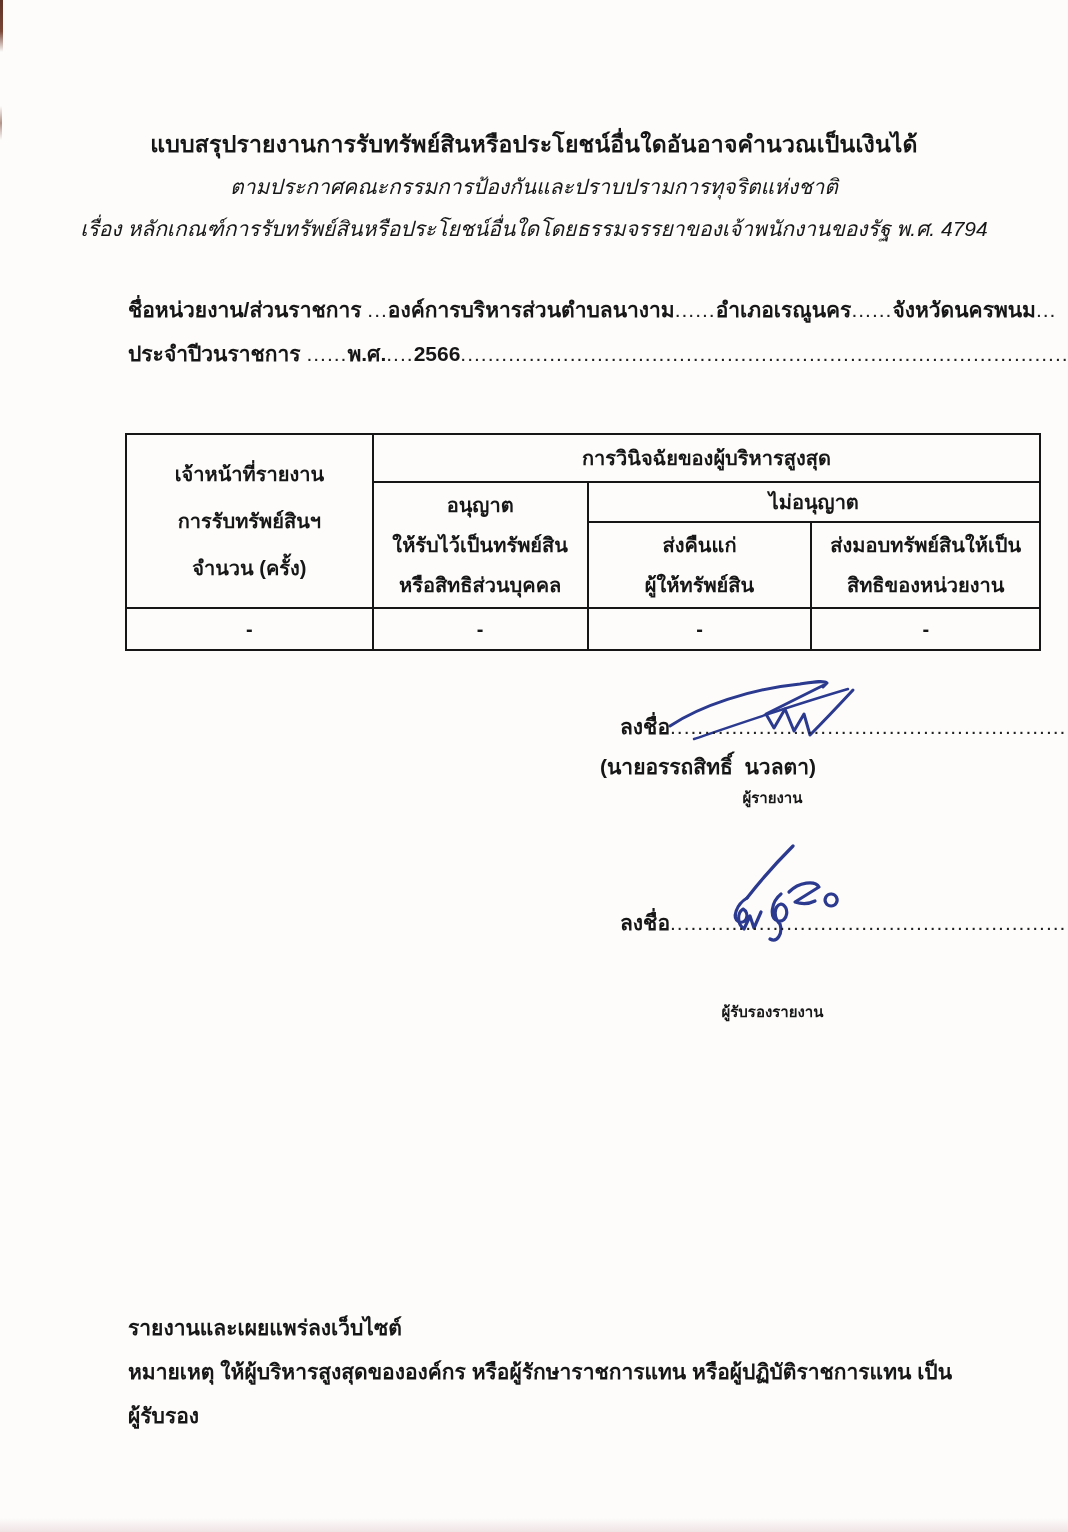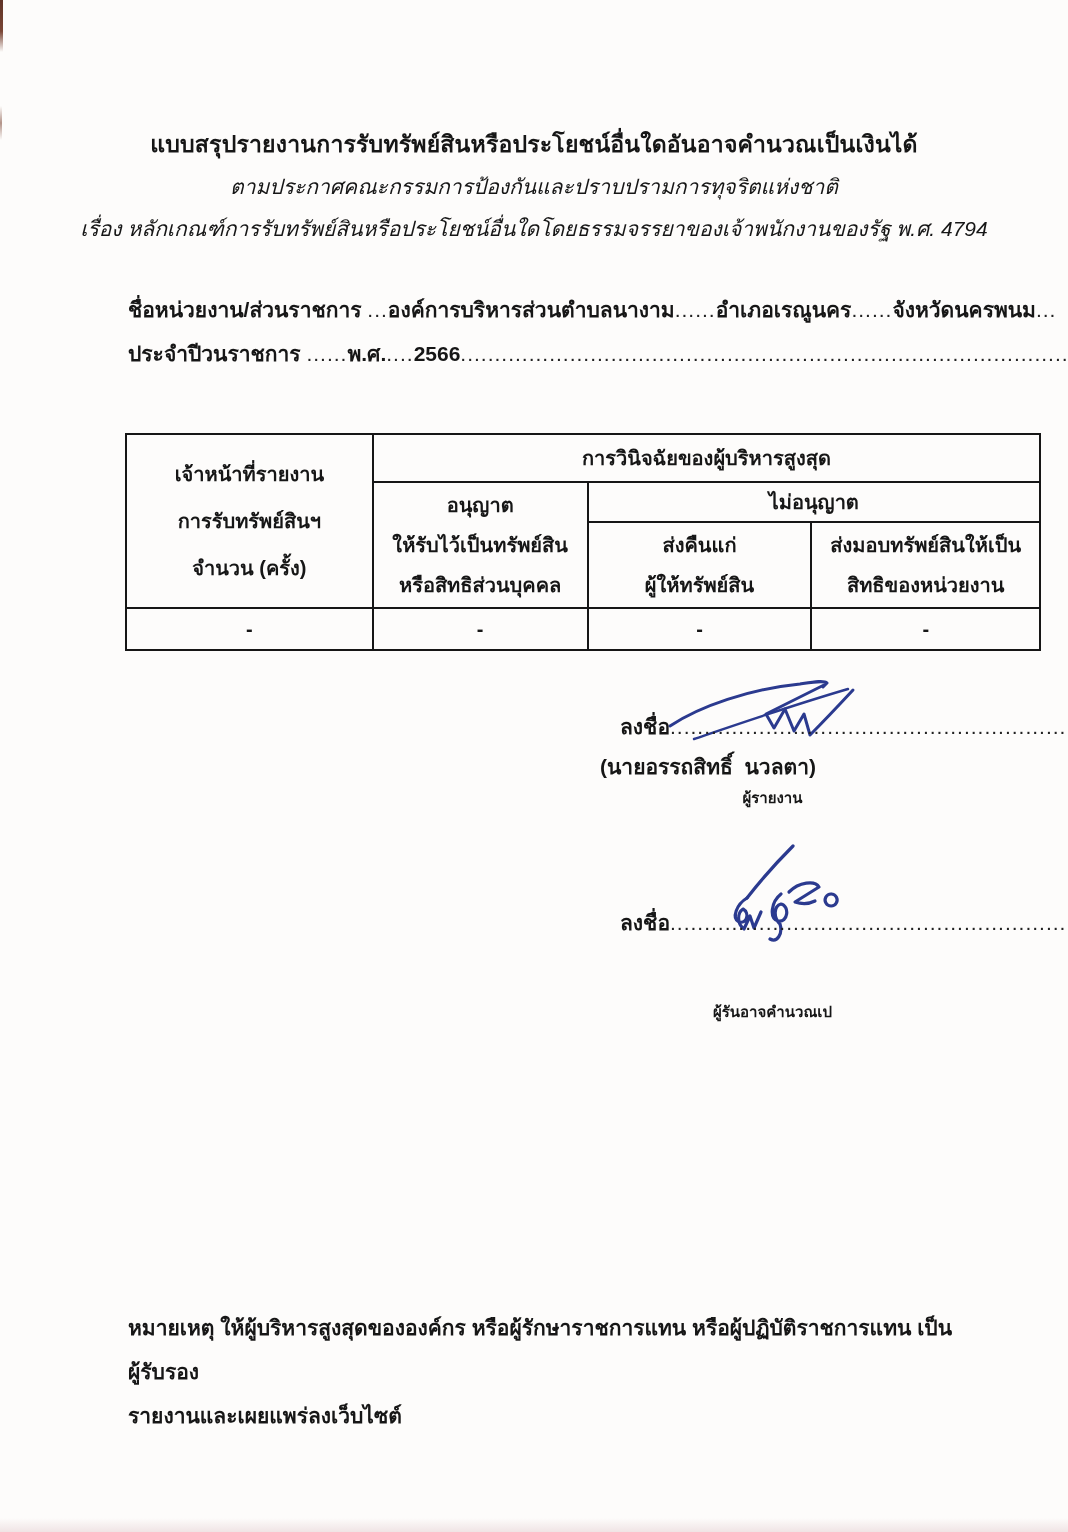--- a/index.html
+++ b/index.html
@@ -172,21 +172,21 @@
     <svg class="sig-svg" style="left:85px; top:-62px;" width="170" height="100" viewBox="0 0 170 100">
       <g fill="none" stroke="#2b3a8f" stroke-width="3.2" stroke-linecap="round" stroke-linejoin="round">
         <path d="M108,2 C94,16 76,36 62,54"></path>
         <path d="M62,54 C52,60 46,74 54,78 C62,80 65,69 58,65 C52,69 52,80 59,85 L65,72 L69,84 L76,68"></path>
         <path d="M96,50 C86,58 84,74 93,77 C103,79 105,62 96,60 C89,62 88,73 95,80 C98,90 92,99 85,95"></path>
         <path d="M104,48 C114,38 130,36 134,43 L110,58 C116,60 124,60 130,57"></path>
         <path d="M146,50 a6,6 0 1,0 0.2,0"></path>
       </g>
     </svg>
     <div class="sig-line"><span>ลงชื่อ</span><span class="dots">...........................................................</span></div>
-    <div class="sig-role" style="top:94px;">ผู้รันอาจคำนวณเป</div>
+    <div class="sig-role" style="top:94px;">ผู้รับรองรายงาน</div>
   </div>
 
   <div class="note-block">
+    <div>รายงานและเผยแพร่ลงเว็บไซต์</div>
     <div><span class="note-label">หมายเหตุ</span><span> ให้ผู้บริหารสูงสุดขององค์กร หรือผู้รักษาราชการแทน หรือผู้ปฏิบัติราชการแทน เป็นผู้รับรอง</span></div>
-    <div>รายงานและเผยแพร่ลงเว็บไซต์</div>
   </div>
 
 </div>
 
 </body></html>

